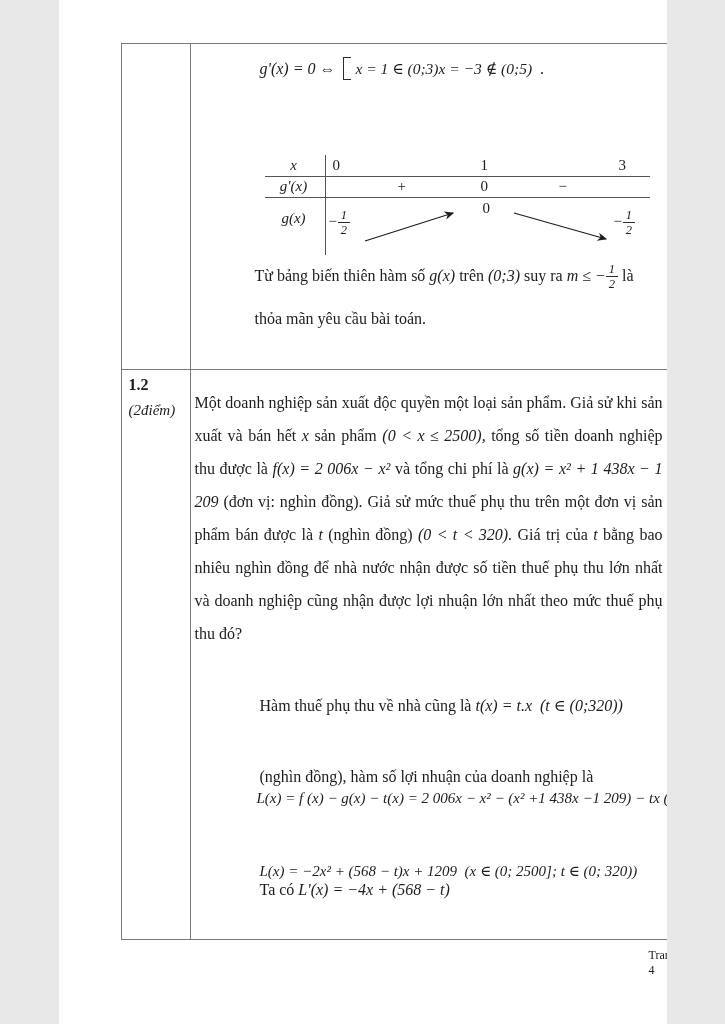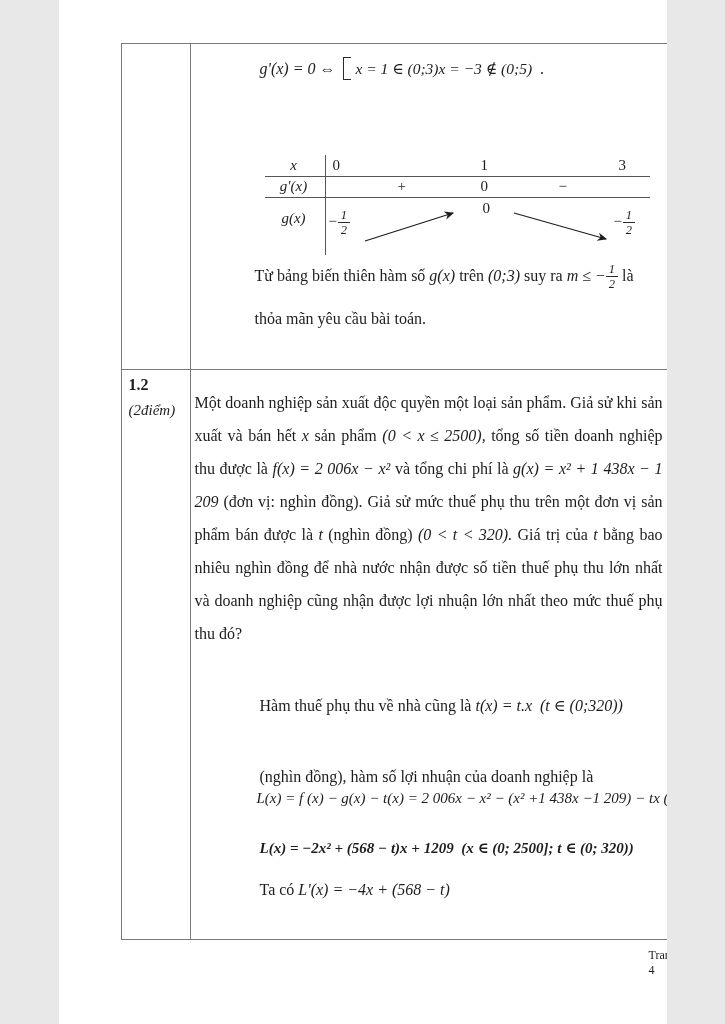--- a/index.html
+++ b/index.html
@@ -123,21 +123,21 @@
         <span>Một doanh nghiệp sản xuất độc quyền một loại sản phẩm. Giả sử khi sản xuất và bán hết </span><span class="m">x</span><span> sản phẩm </span><span class="m">(0 &lt; x ≤ 2500),</span><span> tổng số tiền doanh nghiệp thu được là </span><span class="m">f(x) = 2 006x − x²</span><span> và tổng chi phí là </span><span class="m">g(x) = x² + 1 438x − 1 209</span><span> (đơn vị: nghìn đồng). Giả sử mức thuế phụ thu trên một đơn vị sản phẩm bán được là </span><span class="m">t</span><span> (nghìn đồng) </span><span class="m">(0 &lt; t &lt; 320).</span><span> Giá trị của </span><span class="m">t</span><span> bằng bao nhiêu nghìn đồng để nhà nước nhận được số tiền thuế phụ thu lớn nhất và doanh nghiệp cũng nhận được lợi nhuận lớn nhất theo mức thuế phụ thu đó?</span>
       </div>
 
       <div class="abs sol-line" style="left:69px;top:326px;width:410px;">
         <span>Hàm thuế phụ thu về nhà cũng là </span><span class="m">t(x) = t.x</span>&nbsp;&nbsp;<span class="m">(t ∈ (0;320))</span>
       </div>
       <div class="abs sol-line" style="left:69px;top:366px;margin-top:32px;">(nghìn đồng), hàm số lợi nhuận của doanh nghiệp là</div>
 
       <div class="abs formula m" style="left:66px;top:420px;">L(x) = f (x) − g(x) − t(x) = 2 006x − x² − (x² +1 438x −1 209) − tx  (</div>
 
-      <div class="abs formula" style="left:69px;top:469px;font-weight:bold;">
+      <div class="abs formula" style="left:69px;top:492px;">
         <span class="m">L(x) = −2x² + (568 − t)x + 1209</span>&nbsp;&nbsp;<span class="m">(x ∈ (0; 2500]; t ∈ (0; 320))</span>
       </div>
 
       <div class="abs sol-line" style="left:69px;top:511px;">
         <span>Ta có </span><span class="m">L'(x) = −4x + (568 − t)</span>
       </div>
     </div>
 
     <div class="abs" style="left:546px;top:326px;width:55px;height:571px;text-align:center;">
       <div class="abs score" style="left:0;right:0;top:344px;">0.5</div>

